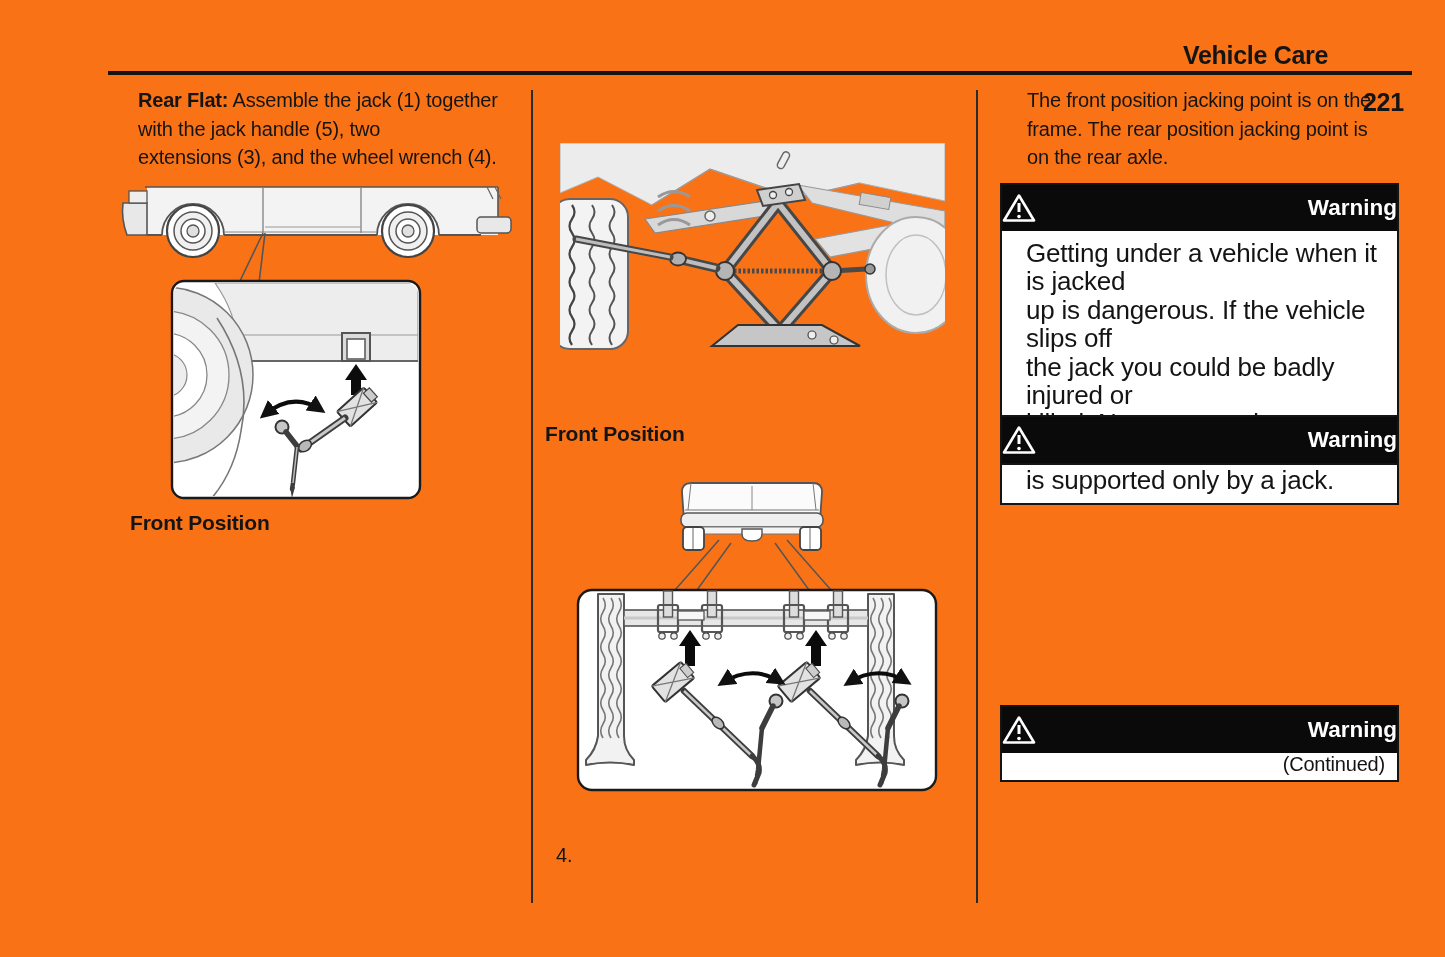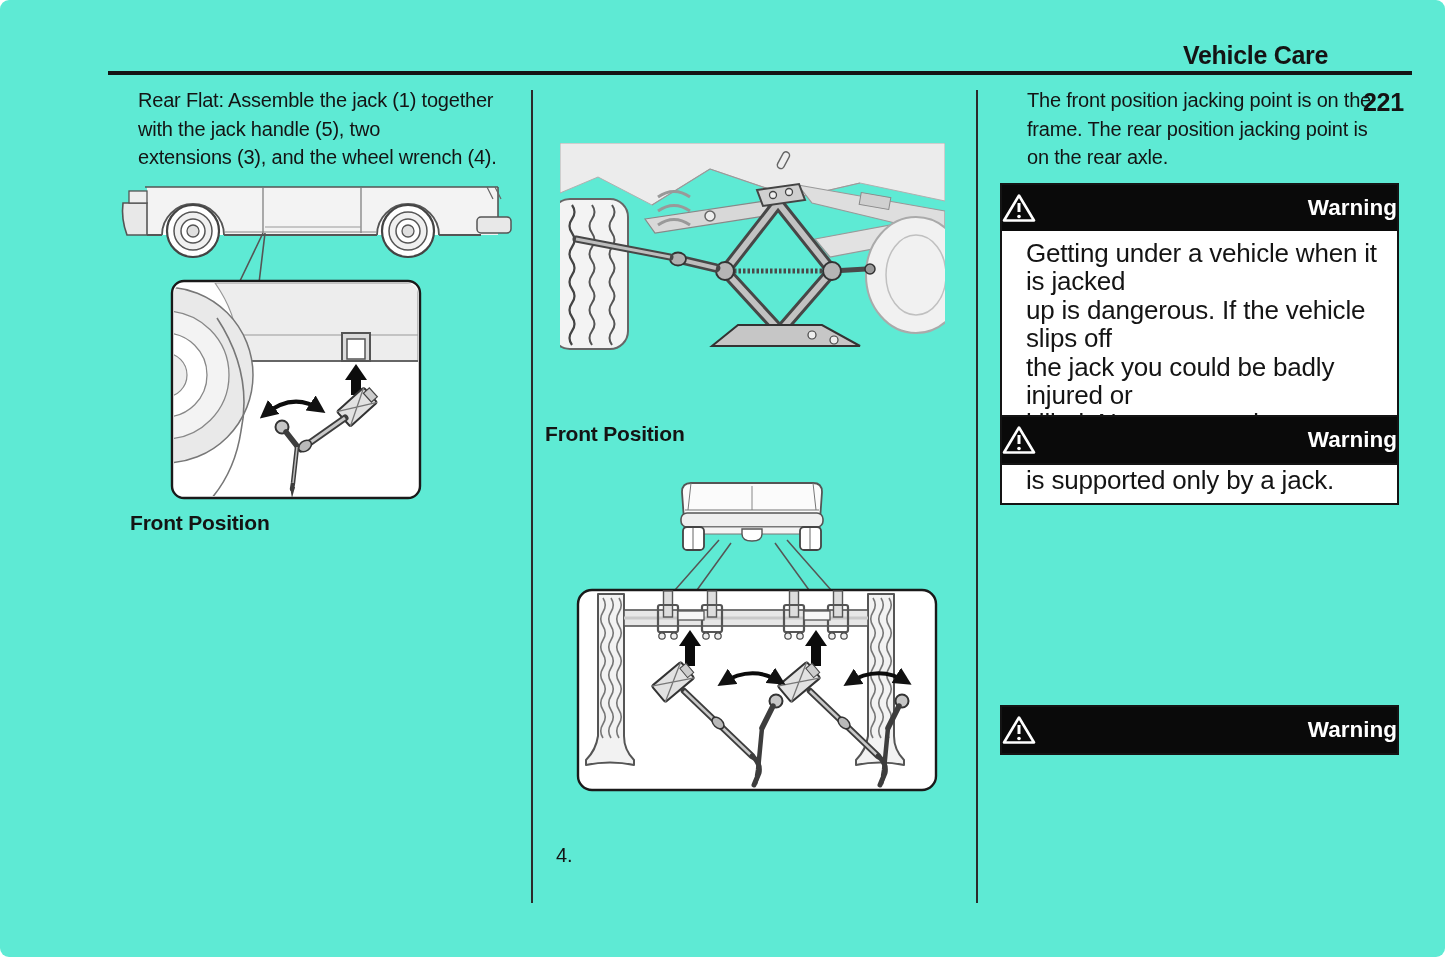--- a/index.html
+++ b/index.html
@@ -1,34 +1,34 @@
 <!DOCTYPE html>
 <html><head>
 <meta charset="utf-8">
 <style>
   html,body{margin:0;padding:0;background:#fff;}
-  .page{position:relative;width:1445px;height:957px;background:#5eead4;overflow:hidden;
-        font-family:"Liberation Sans",sans-serif;color:#141414;border-radius:9px;}
+  .page{position:relative;width:1445px;height:957px;background:#f97316;overflow:hidden;
+        font-family:"Liberation Sans",sans-serif;color:#141414;}
   .abs{position:absolute;}
   .txt{font-size:20px;line-height:28.7px;white-space:pre-line;letter-spacing:-0.2px;}
   .cap{font-weight:bold;font-size:21px;text-align:left;letter-spacing:-0.2px;}
   .hdr-title{font-weight:bold;font-size:25px;letter-spacing:-0.3px;}
   .rule{background:#141414;height:3.5px;}
   .vline{width:2px;background:#2b2b2b;}
   .wbox{border:2.5px solid #141414;box-sizing:border-box;background:#fff;}
   .whead{height:46px;background:#0a0a0a;display:flex;align-items:center;justify-content:space-between;
          gap:0;color:#fff;font-weight:bold;font-size:22.5px;}
   .wbody{padding:8px 11px 8px 12px;font-size:26px;line-height:28.4px;white-space:pre-line;letter-spacing:-0.2px;margin-left:12px;}
   .wbody--tight{padding:6px 11px 0 12px;line-height:26.5px;}
   .wcont{padding:0 12px 4px 0;text-align:right;font-size:20px;letter-spacing:-0.2px;}
   .wcont:empty{display:none;}
   .step{display:flex;font-size:20px;line-height:28.7px;letter-spacing:-0.2px;}
   .step .num{width:29px;flex:none;}
   .step .body{white-space:pre-line;}
-  .lead{font-weight:normal;}
+  .lead{font-weight:bold;}
 </style>
 </head>
 <body>
 
 <div class="page">
 
   <span class="abs hdr-title" style="left:1183px;top:41px;">Vehicle Care</span>
   <span class="abs hdr-title" style="left:1363px;top:41px;margin-top:47px;">221</span>
   <div class="abs rule" style="left:108px;top:71px;width:1304px;"></div>
 
@@ -311,15 +311,16 @@
 
   <div class="abs wbox" style="left:1000px;top:705px;width:399px;">
     <div class="whead">
       <svg width="34" height="30" viewBox="0 0 34 30">
         <path d="M17,2.5 L32,27.5 L2,27.5 z" fill="none" stroke="#fff" stroke-width="2.6" stroke-linejoin="round"></path>
         <line x1="17" y1="10" x2="17" y2="19" stroke="#fff" stroke-width="3"></line>
         <circle cx="17" cy="23.5" r="1.8" fill="#fff"></circle>
       </svg>
       <span>Warning</span>
     </div>
+    <div class="wcont">(Continued)</div>
   </div>
 
 </div>
 
 </body></html>

